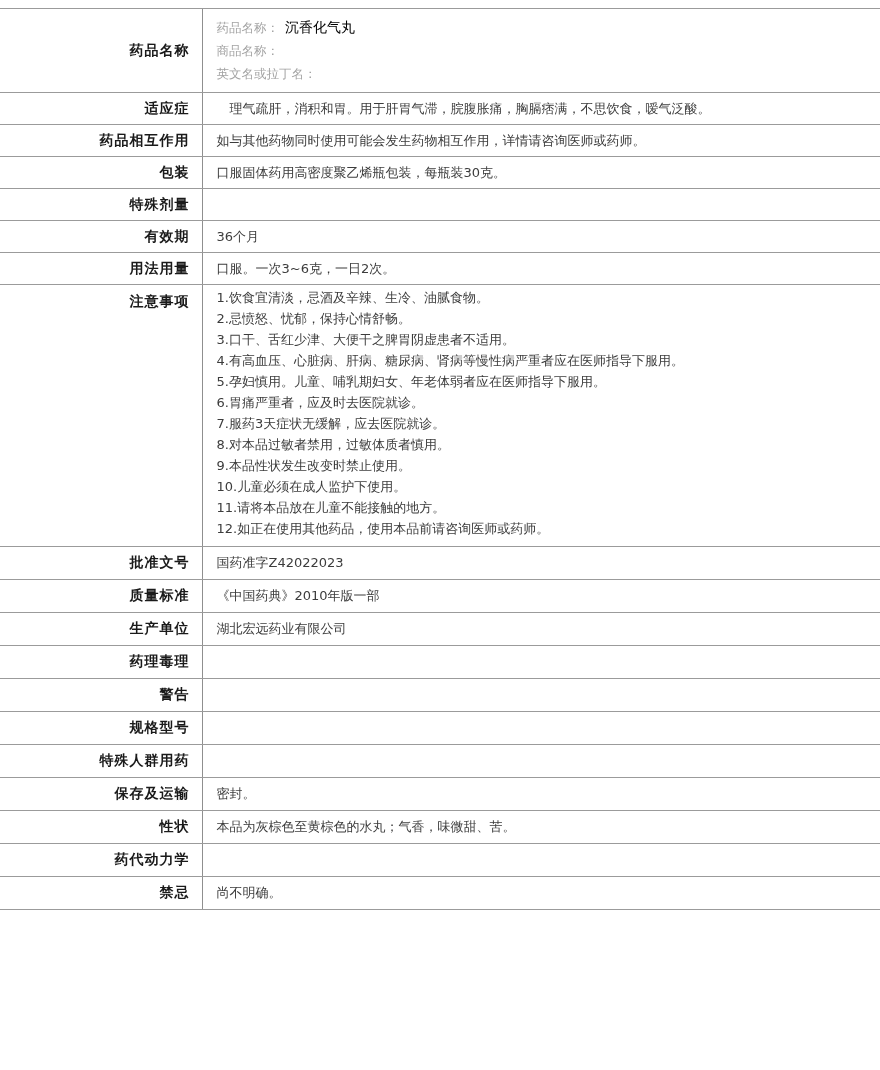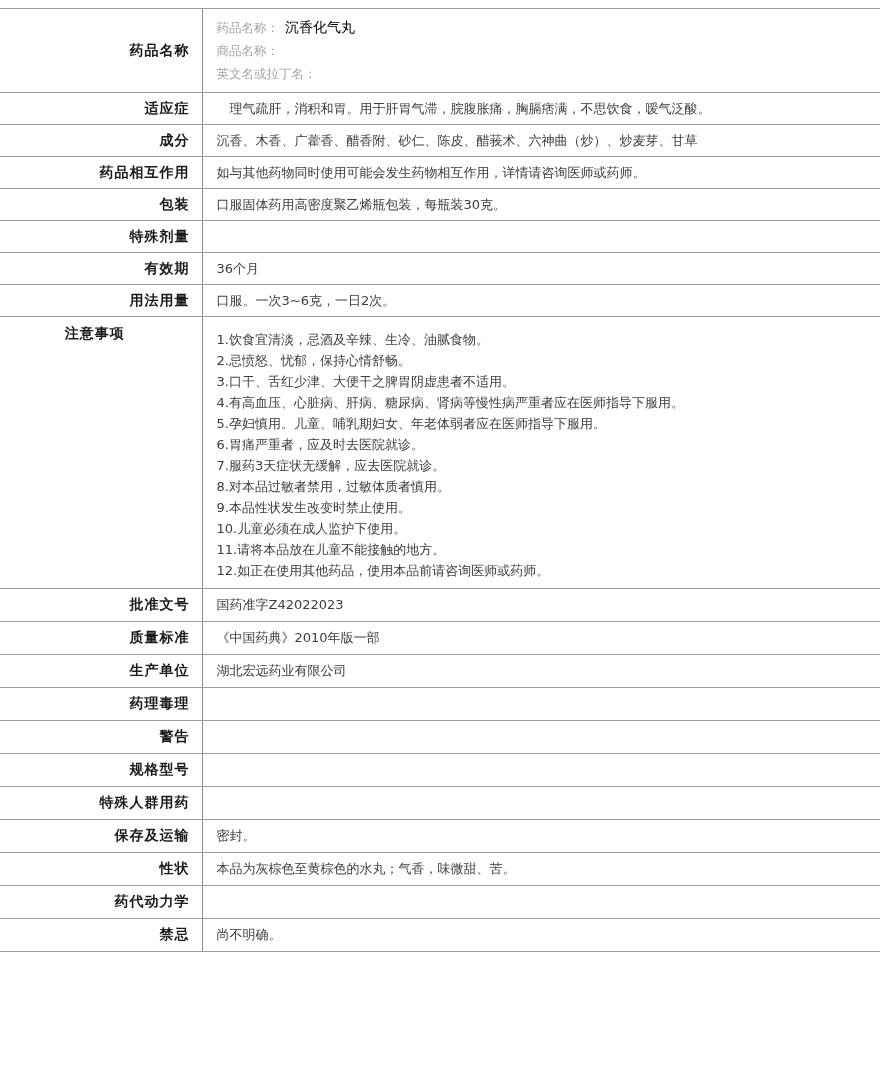--- a/index.html
+++ b/index.html
@@ -52,24 +52,23 @@
     color: #a3a3a3;
   }
   .field-line .name-val {
     color: #000000;
     font-size: 14px;
     margin-left: 6px;
   }
   tr.r-notes td.lbl {
     vertical-align: top;
     padding-top: 8px;
-    text-align: center;
   }
   tr.r-notes td.val {
-    padding-top: 12px;
+    padding-top: 2px;
     padding-bottom: 7px;
   }
   .note-line {
     line-height: 21px;
   }
 </style>
 </head>
 <body>
 
 <table class="drug-table">
@@ -82,24 +81,20 @@
       <div class="field-line"><span>商品名称：</span><span class="name-val"></span></div>
       <div class="field-line"><span>英文名或拉丁名：</span><span class="name-val"></span></div>
     </td>
   </tr>
 
   <tr class="std">
     <td class="lbl">适应症</td>
     <td class="val">　理气疏肝，消积和胃。用于肝胃气滞，脘腹胀痛，胸膈痞满，不思饮食，嗳气泛酸。</td>
   </tr>
 
-  <tr class="std">
-    <td class="lbl">成分</td>
-    <td class="val">沉香、木香、广藿香、醋香附、砂仁、陈皮、醋莪术、六神曲（炒）、炒麦芽、甘草</td>
-  </tr>
 
   <tr class="std">
     <td class="lbl">药品相互作用</td>
     <td class="val">如与其他药物同时使用可能会发生药物相互作用，详情请咨询医师或药师。</td>
   </tr>
 
   <tr class="std">
     <td class="lbl">包装</td>
     <td class="val">口服固体药用高密度聚乙烯瓶包装，每瓶装30克。</td>
   </tr>

